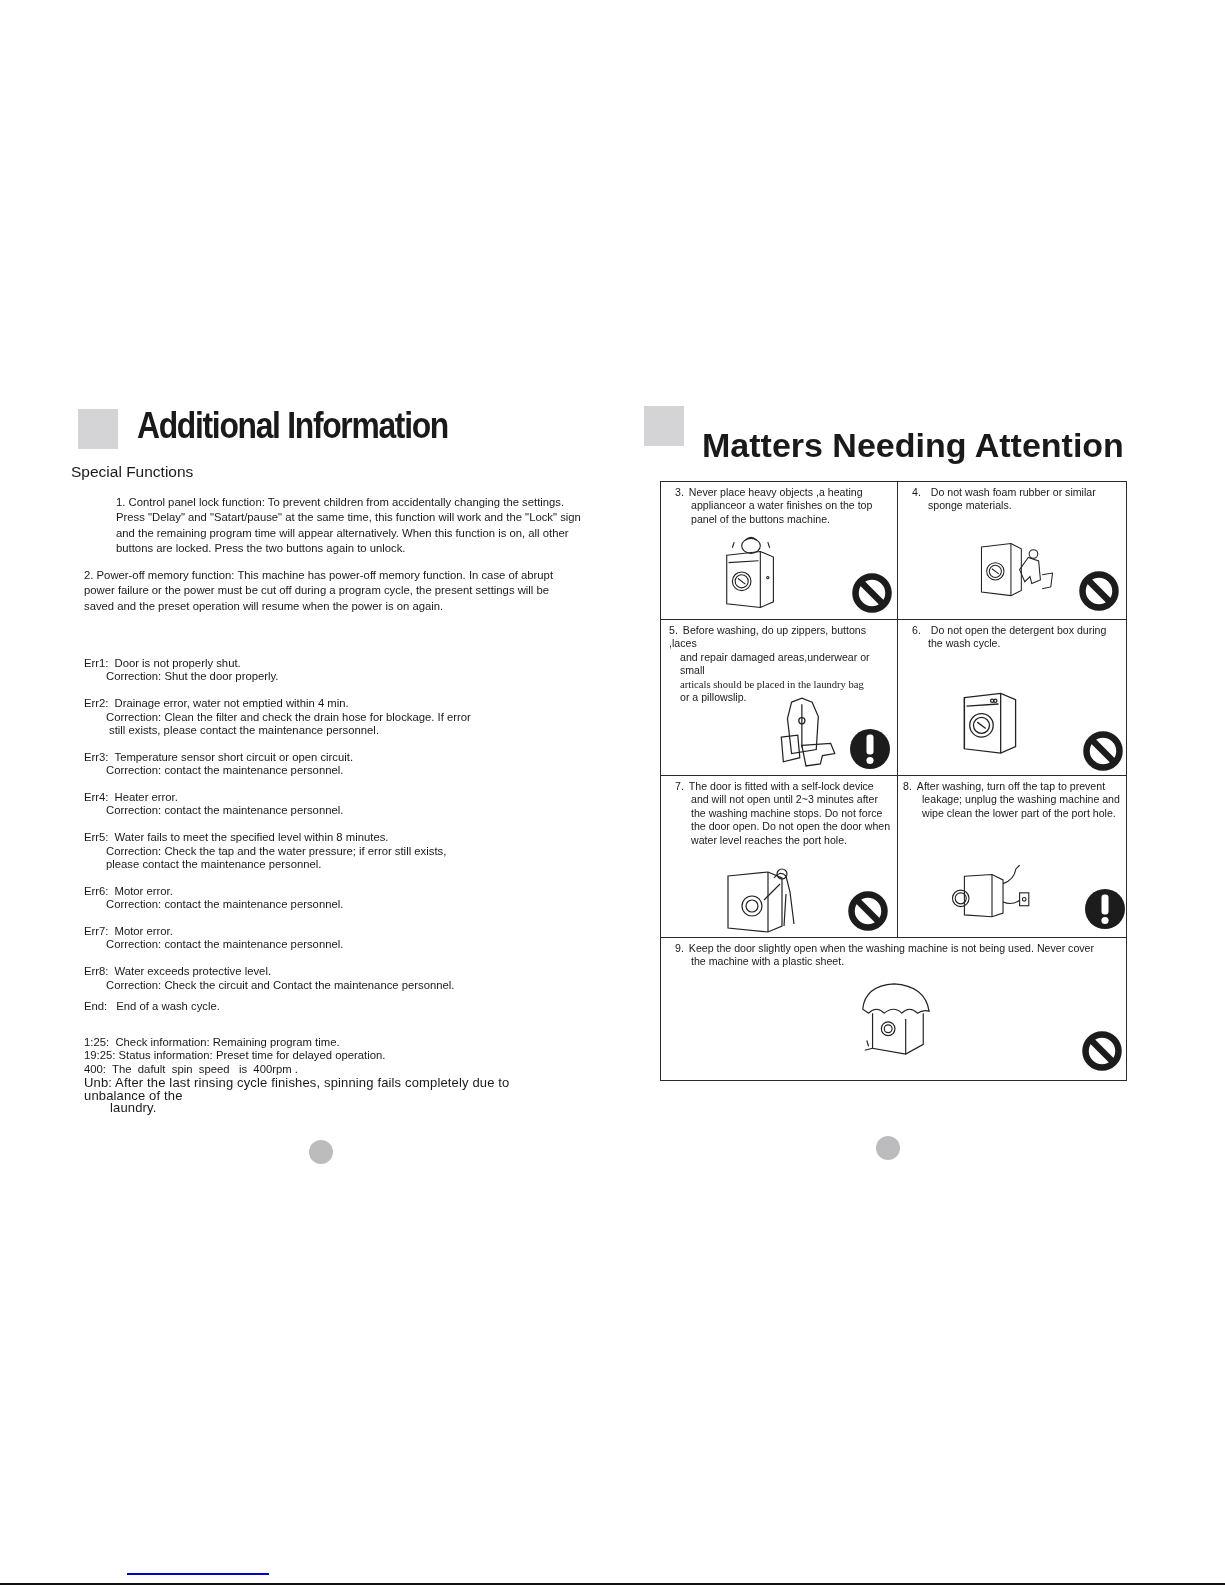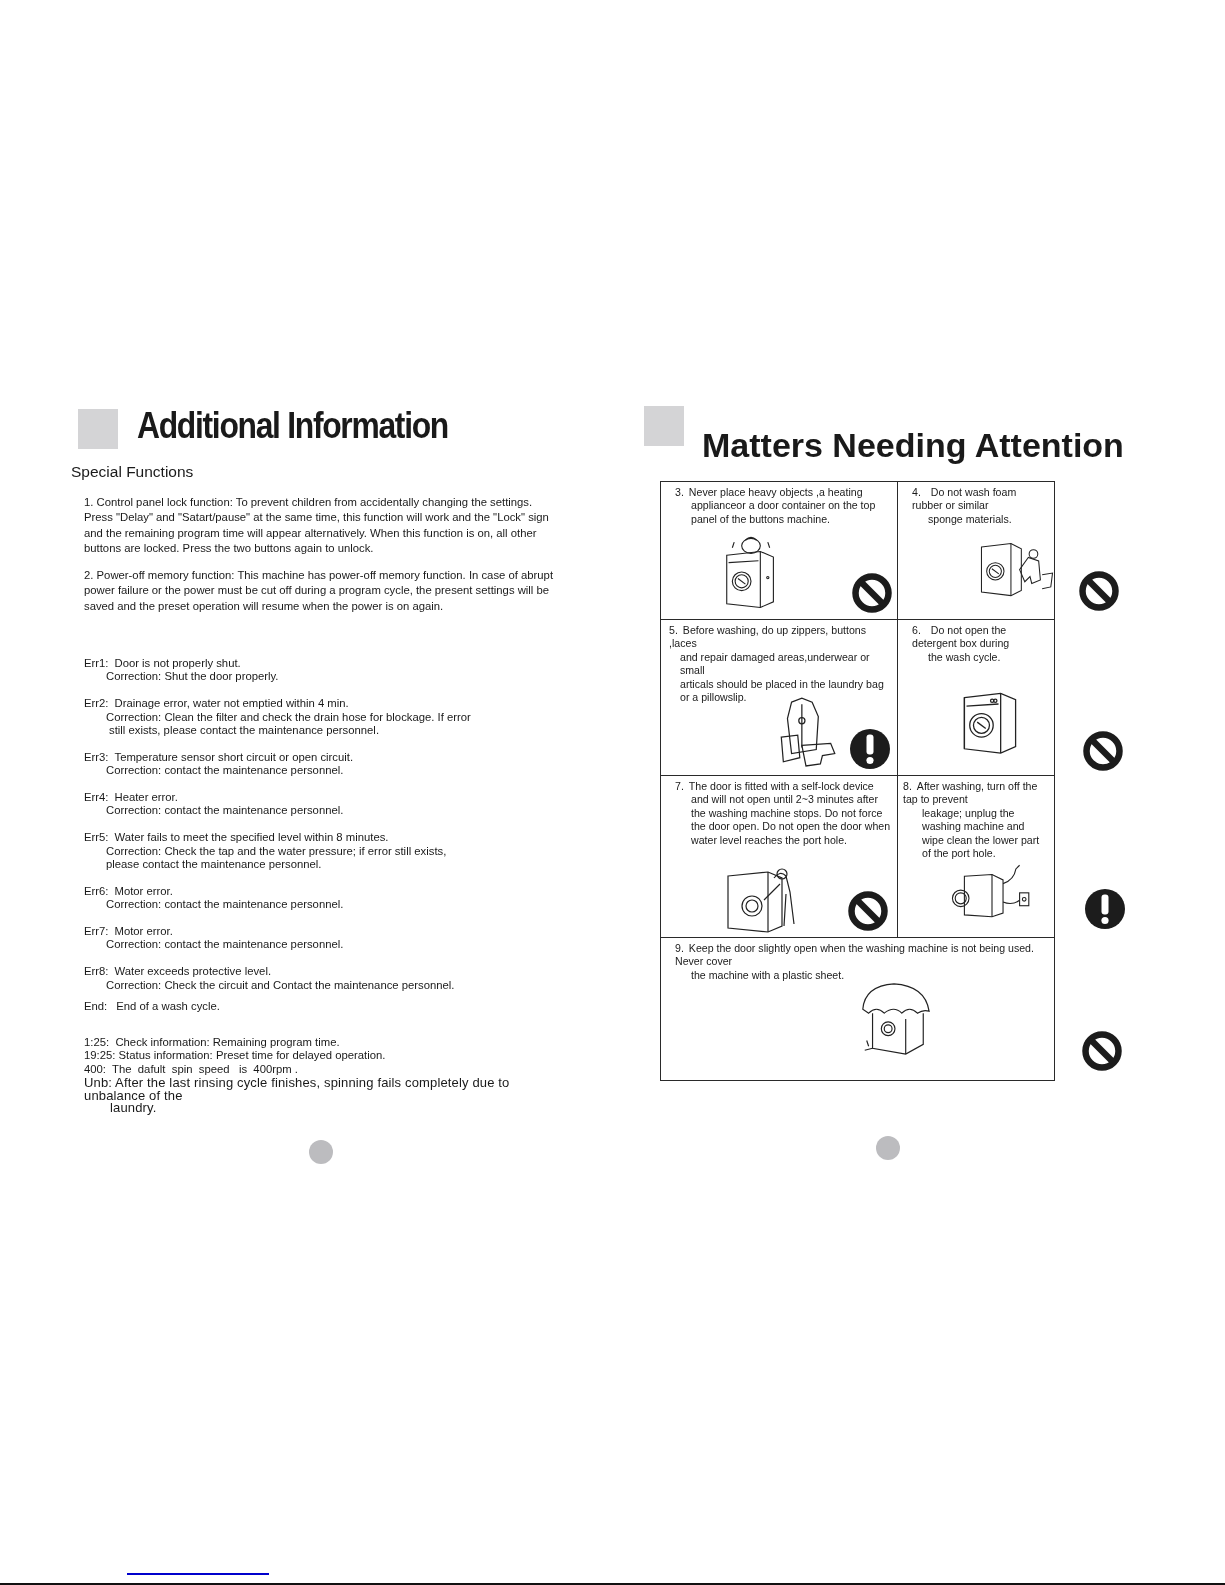--- a/index.html
+++ b/index.html
@@ -6,37 +6,37 @@
   body { width: 1225px; height: 1585px; position: relative; overflow: hidden;
          font-family: "Liberation Sans", sans-serif; color: #1a1a1a; }
 
   .sq { position: absolute; width: 40px; height: 40px; background: #d4d4d6; }
   .title { position: absolute; margin: 0; font-weight: bold; color: #1a1a1a; white-space: nowrap; }
   #title-left { left: 137px; top: 405px; font-size: 37px; letter-spacing: -1.5px; transform: scaleX(0.86); transform-origin: left top; }
   #title-right { left: 702px; top: 426px; font-size: 34px; }
 
   .sub { position: absolute; left: 71px; top: 463px; font-size: 15.5px; }
   .para { position: absolute; left: 84px; width: 480px; font-size: 11.3px; line-height: 15.3px; margin: 0; }
-  #para1 { top: 495px; }
+  #para1 { top: 495px; margin-left: 32px; }
   #para2 { top: 568px; }
 
   .errs { position: absolute; left: 84px; top: 657px; width: 480px; font-size: 11.3px; line-height: 13.4px; }
   .err { margin-bottom: 13.4px; }
   .err .corr { padding-left: 22px; }
   .err .corr.cont2 { padding-left: 25px; }
   .err .corr.cont { padding-left: 22px; }
 
   .status { position: absolute; left: 84px; top: 1036px; width: 480px; font-size: 11.3px; line-height: 13.4px; }
   .status .row { white-space: pre; }
   .unb { font-size: 13px; line-height: 12.5px; margin-top: 1px; letter-spacing: 0.15px; }
   .unb .indent { padding-left: 26px; display: block; }
 
   .pagedot { position: absolute; width: 24px; height: 24px; border-radius: 50%; background: #bcbcbf; }
 
-  table.att { position: absolute; left: 660px; top: 481px; width: 395px; border-collapse: collapse; }
+  table.att { position: absolute; left: 660px; top: 481px; width: 467px; border-collapse: collapse; }
   table.att td { border: 1.5px solid #2a2a2a; vertical-align: top; position: relative; padding: 0; }
   .cell-txt { font-size: 10.6px; line-height: 13.4px; padding: 4px 6px 0 14px; }
   .pic { position: absolute; }
   .sign { position: absolute; width: 42px; height: 42px; }
 
   .bottom-link { position: absolute; left: 127px; top: 1573px; width: 142px; height: 1.5px; background: #0000cc; }
   .bottom-bar { position: absolute; left: 0; top: 1583px; width: 1225px; height: 2px; background: #111; }
 </style>
 </head>
 <body>
@@ -102,21 +102,21 @@
 
 <div class="sq" style="left:644px;top:406px;"></div>
 <h1 class="title" id="title-right">Matters Needing Attention</h1>
 
 <table class="att">
   <tbody>
       <tr style="height:138px;">
     <td style="width:236px;" id="cell0">
           <div class="cell-txt">
             <span style="display: block;"><span style="margin-right: 5px;">3.</span><span>Never place heavy objects ,a heating</span></span>
-            <span style="display: block; padding-left: 16px;">applianceor a door container on the top</span>
+            <span style="display: block; padding-left: 16px;">applianceor a water finishes on the top</span>
             <span style="display: block; padding-left: 16px;">panel of the buttons machine.</span>
           </div>
           <div class="pic" style="left: 62px; top: 50px;"><svg viewBox="0 0 60 80" width="56" height="80" fill="none" stroke="#222" stroke-width="1.2">
     <ellipse cx="30" cy="12" rx="10" ry="8"></ellipse>
               <path d="M24 6 Q30 0 36 6"></path>
     <path d="M12 8 L10 14 M48 8 L50 14"></path>
     <path d="M4 22 L40 18 L54 24 L54 72 L40 78 L4 74 Z"></path>
     <path d="M40 18 L40 78"></path>
     <path d="M6 30 L38 28"></path>
     <circle cx="20" cy="50" r="10"></circle>
@@ -148,21 +148,21 @@
               <circle cx="21" cy="21" r="16.5" fill="none" stroke="#1c1c1c" stroke-width="6.5"></circle>
               <line x1="9.5" y1="9.5" x2="32.5" y2="32.5" stroke="#1c1c1c" stroke-width="6.5"></line>
             </svg></div>
         </td>
   </tr>
   <tr style="height:156px;">
     <td id="cell2">
           <div class="cell-txt" style="padding-left: 8px;">
             <span style="display: block;"><span style="margin-right: 5px;">5.</span><span>Before washing, do up zippers, buttons ,laces</span></span>
             <span style="display: block; padding-left: 11px;">and repair damaged areas,underwear or small</span>
-            <span style="display: block; padding-left: 11px;">articals should be placed in the laundry bag</span>
+            <span style="display: block; padding-left: 11px; font-family: Liberation Serif, serif;">articals should be placed in the laundry bag</span>
             <span style="display: block; padding-left: 11px;">or a pillowslip.</span>
           </div>
           <div class="pic" style="left: 110px; top: 74px;"><svg viewBox="0 0 70 70" width="72" height="76" fill="none" stroke="#222" stroke-width="1.2">
     <path d="M20 6 L30 2 L40 6 L46 20 L44 52 L20 56 L16 22 Z"></path>
     <circle cx="30" cy="24" r="3"></circle>
               <path d="M30 8 L30 50"></path>
     <path d="M10 40 L26 38 L28 60 L12 64 Z"></path>
     <path d="M30 48 L58 46 L62 56 L50 58 L48 66 L34 68 Z"></path>
   </svg></div>
           <div class="sign" style="left: 188px; top: 108px;"><svg viewBox="0 0 42 42" width="42" height="42">

